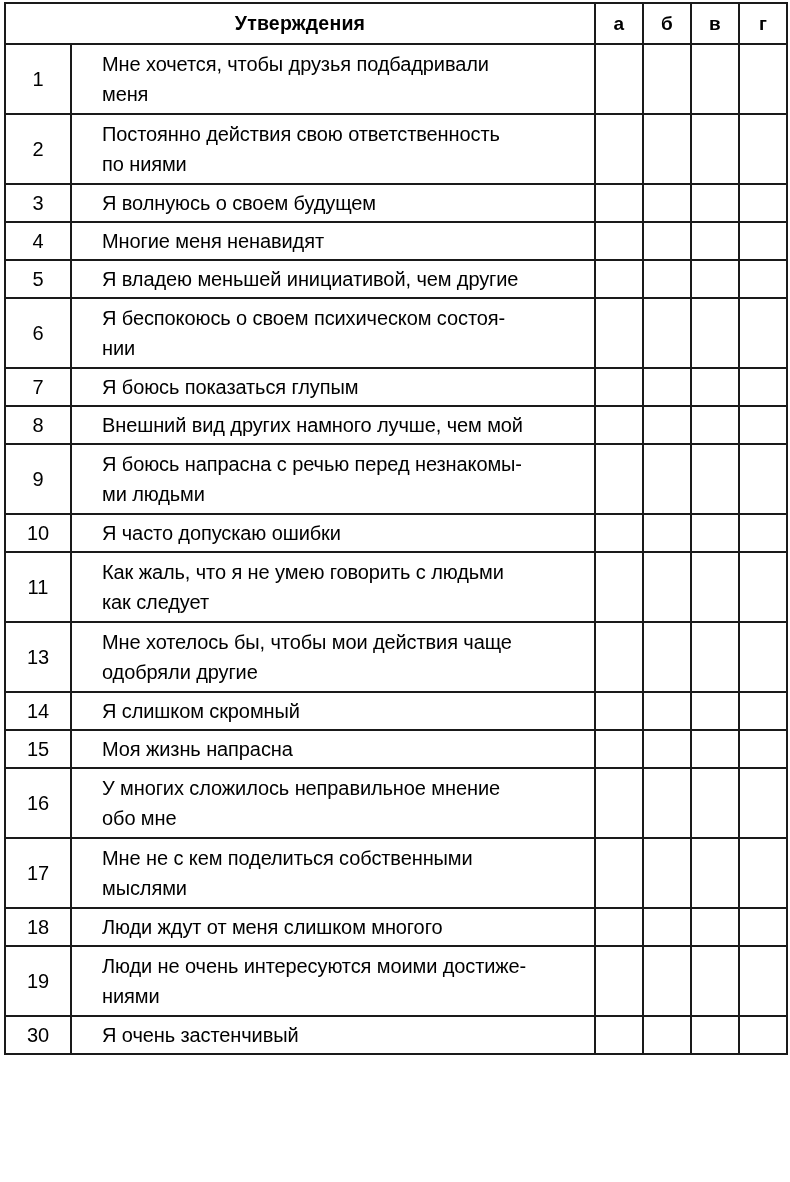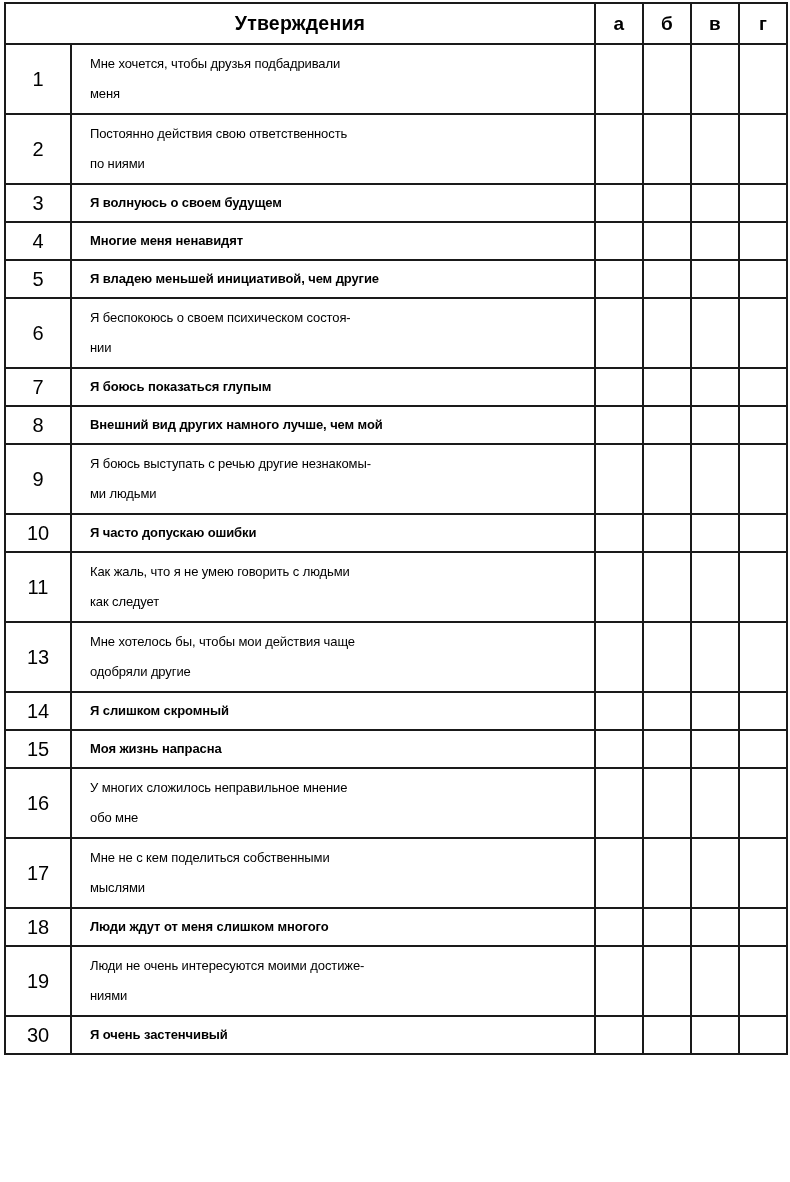--- a/index.html
+++ b/index.html
@@ -65,40 +65,39 @@
   tbody td.num {
     text-align: center;
     font-size: 20px;
     font-weight: normal;
     vertical-align: middle;
     line-height: 1.1;
   }
 
   tbody td.stmt {
     text-align: left;
-    font-size: 13px;
+    font-size: 20px;
     line-height: 30px;
-    padding: 0 6px 0 18px;
+    padding: 0 6px 0 30px;
     vertical-align: middle;
     letter-spacing: -0.1px;
   }
 
   tbody td.opt {
     background: #ffffff;
   }
 
   tr.r-one  td { height: 36px; }
   tr.r-two  td { height: 68px; }
 
   tr.r-two td.stmt .line {
     display: block;
   }
   tr.r-one td.stmt .line {
     display: block;
-    font-weight: bold;
   }
 </style>
 </head>
 <body>
 
 <div class="sheet">
   <table class="questionnaire">
     <colgroup>
       <col class="c-num">
       <col class="c-stmt">
@@ -196,21 +195,21 @@
             <span class="line">Внешний вид других намного лучше, чем мой</span>
           </td>
           <td class="opt"></td>
           <td class="opt"></td>
           <td class="opt"></td>
           <td class="opt"></td>
         </tr>
         <tr class="r-two">
           <td class="num">9</td>
           <td class="stmt">
-            <span class="line">Я боюсь выступать с речью другие незнакомы-</span>
+            <span class="line">Я боюсь напрасна с речью перед незнакомы-</span>
             <span class="line">ми людьми</span>
           </td>
           <td class="opt"></td>
           <td class="opt"></td>
           <td class="opt"></td>
           <td class="opt"></td>
         </tr>
         <tr class="r-one">
           <td class="num">10</td>
           <td class="stmt">

